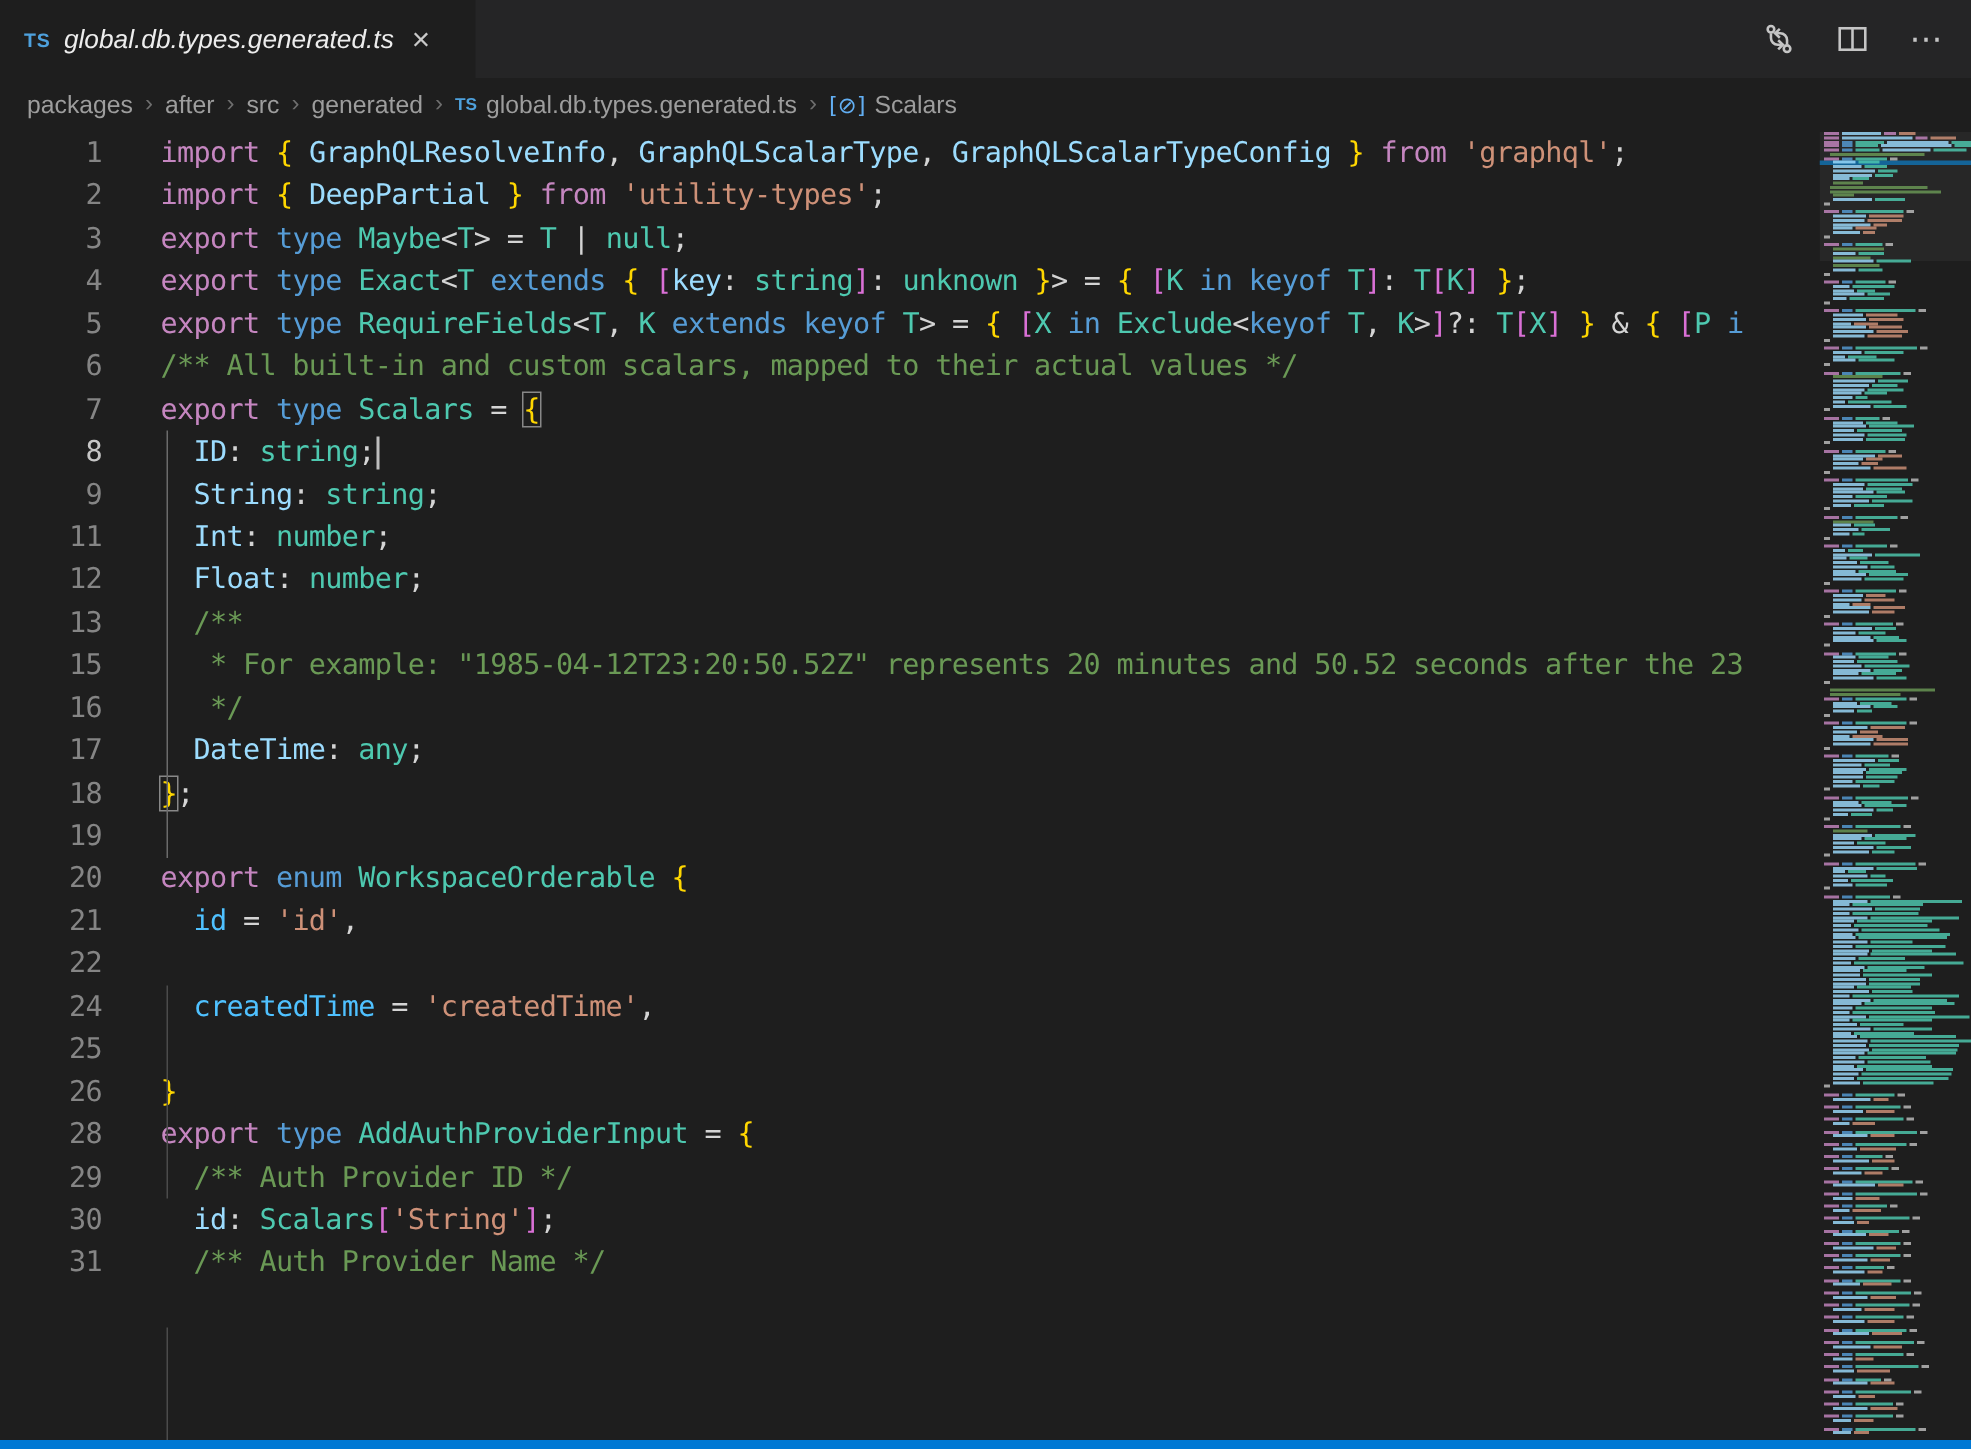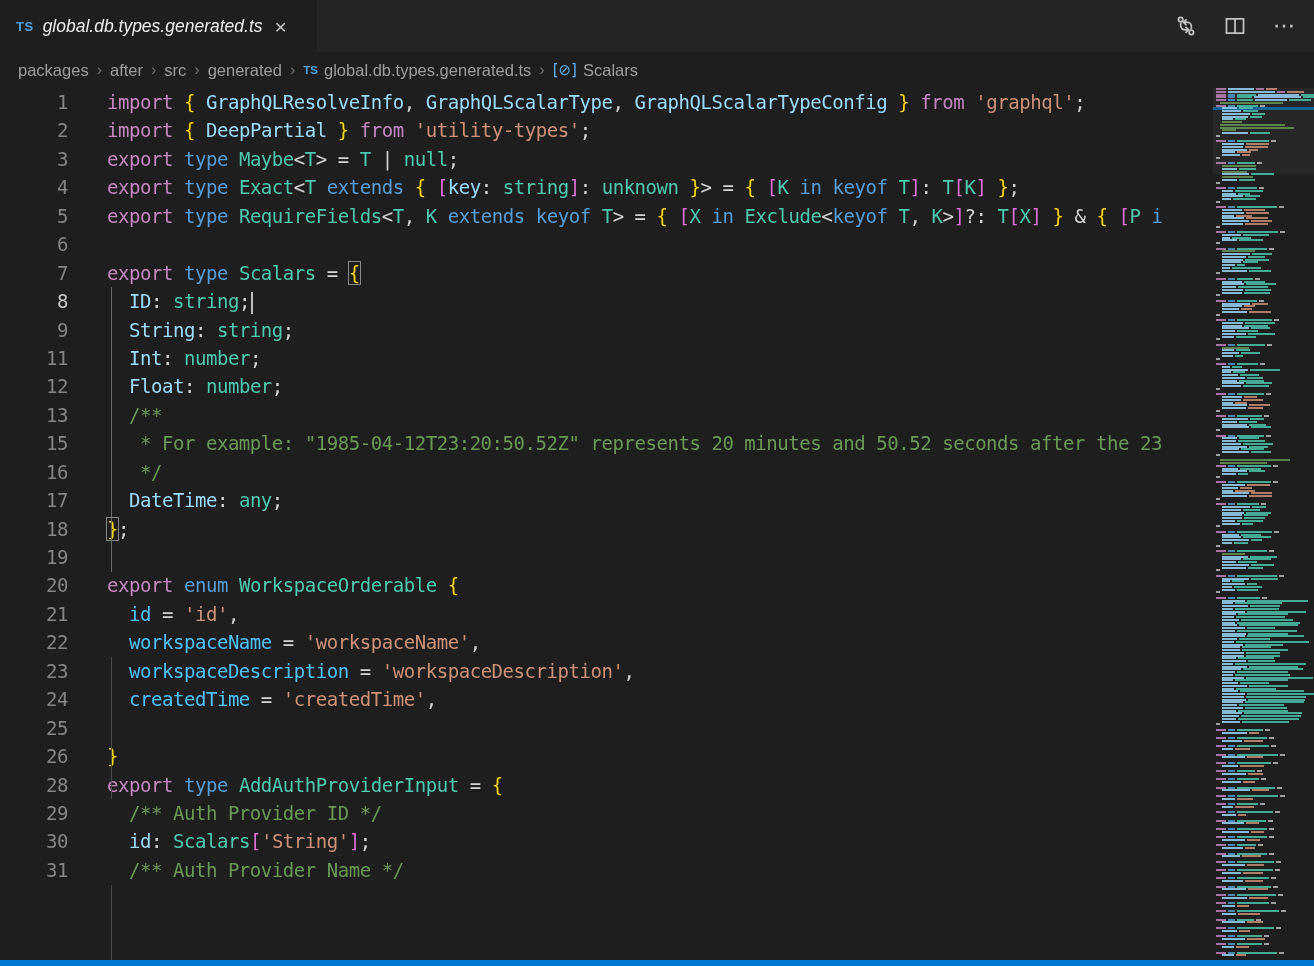--- a/index.html
+++ b/index.html
@@ -111,20 +111,21 @@
     <div class="cl">
       <span class="ln">4</span>
       <span class="ct"><span class="kw">export </span><span class="kw2">type </span><span class="ty">Exact</span><span class="pu">&lt;</span><span class="ty">T</span><span class="pu"> </span><span class="kw2">extends</span><span class="pu"> </span><span class="b1">{</span><span class="pu"> </span><span class="b2">[</span><span class="vr">key</span><span class="pu">: </span><span class="ty">string</span><span class="b2">]</span><span class="pu">: </span><span class="ty">unknown</span><span class="pu"> </span><span class="b1">}</span><span class="pu">&gt;</span><span class="pu"> = </span><span class="b1">{</span><span class="pu"> </span><span class="b2">[</span><span class="ty">K</span><span class="pu"> </span><span class="kw2">in</span><span class="pu"> </span><span class="kw2">keyof</span><span class="pu"> </span><span class="ty">T</span><span class="b2">]</span><span class="pu">: </span><span class="ty">T</span><span class="b2">[</span><span class="ty">K</span><span class="b2">]</span><span class="pu"> </span><span class="b1">}</span><span class="pu">;</span></span>
     </div>
     <div class="cl">
       <span class="ln">5</span>
       <span class="ct"><span class="kw">export </span><span class="kw2">type </span><span class="ty">RequireFields</span><span class="pu">&lt;</span><span class="ty">T</span><span class="pu">, </span><span class="ty">K</span><span class="pu"> </span><span class="kw2">extends</span><span class="pu"> </span><span class="kw2">keyof</span><span class="pu"> </span><span class="ty">T</span><span class="pu">&gt;</span><span class="pu"> = </span><span class="b1">{</span><span class="pu"> </span><span class="b2">[</span><span class="ty">X</span><span class="pu"> </span><span class="kw2">in</span><span class="pu"> </span><span class="ty">Exclude</span><span class="pu">&lt;</span><span class="kw2">keyof</span><span class="pu"> </span><span class="ty">T</span><span class="pu">, </span><span class="ty">K</span><span class="pu">&gt;</span><span class="b2">]</span><span class="pu">?: </span><span class="ty">T</span><span class="b2">[</span><span class="ty">X</span><span class="b2">]</span><span class="pu"> </span><span class="b1">}</span><span class="pu"> &amp; </span><span class="b1">{</span><span class="pu"> </span><span class="b2">[</span><span class="ty">P</span><span class="kw2"> i</span></span>
     </div>
     <div class="cl">
       <span class="ln">6</span>
+      <span class="ct"><span class="cm">/** All built-in and custom scalars, mapped to their actual values */</span></span>
     </div>
     <div class="cl">
       <span class="ln">7</span>
       <span class="ct"><span class="kw">export </span><span class="kw2">type </span><span class="ty">Scalars</span><span class="pu"> = </span><span class="b1 bx">{</span></span>
     </div>
     <div class="cl">
       <span class="ln act">8</span>
       <span class="ct"><span class="pu">  </span><span class="vr">ID</span><span class="pu">: </span><span class="ty">string</span><span class="pu">;</span><span class="cur"></span></span>
     </div>
     <div class="cl">
@@ -166,25 +167,20 @@
     <div class="cl">
       <span class="ln">20</span>
       <span class="ct"><span class="kw">export </span><span class="kw2">enum </span><span class="ty">WorkspaceOrderable</span><span class="pu"> </span><span class="b1">{</span></span>
     </div>
     <div class="cl">
       <span class="ln">21</span>
       <span class="ct"><span class="pu">  </span><span class="en">id</span><span class="pu"> = </span><span class="st">'id'</span><span class="pu">,</span></span>
     </div>
     <div class="cl">
       <span class="ln">22</span>
-      <span class="ct"><span class="pu">  </span><span class="en">workspaceName</span><span class="pu"> = </span><span class="st">'workspaceName'</span><span class="pu">,</span></span>
-    </div>
-    <div class="cl">
-      <span class="ln">23</span>
-      <span class="ct"><span class="pu">  </span><span class="en">workspaceDescription</span><span class="pu"> = </span><span class="st">'workspaceDescription'</span><span class="pu">,</span></span>
     </div>
     <div class="cl">
       <span class="ln">24</span>
       <span class="ct"><span class="pu">  </span><span class="en">createdTime</span><span class="pu"> = </span><span class="st">'createdTime'</span><span class="pu">,</span></span>
     </div>
     <div class="cl">
       <span class="ln">25</span>
     </div>
     <div class="cl">
       <span class="ln">26</span>

